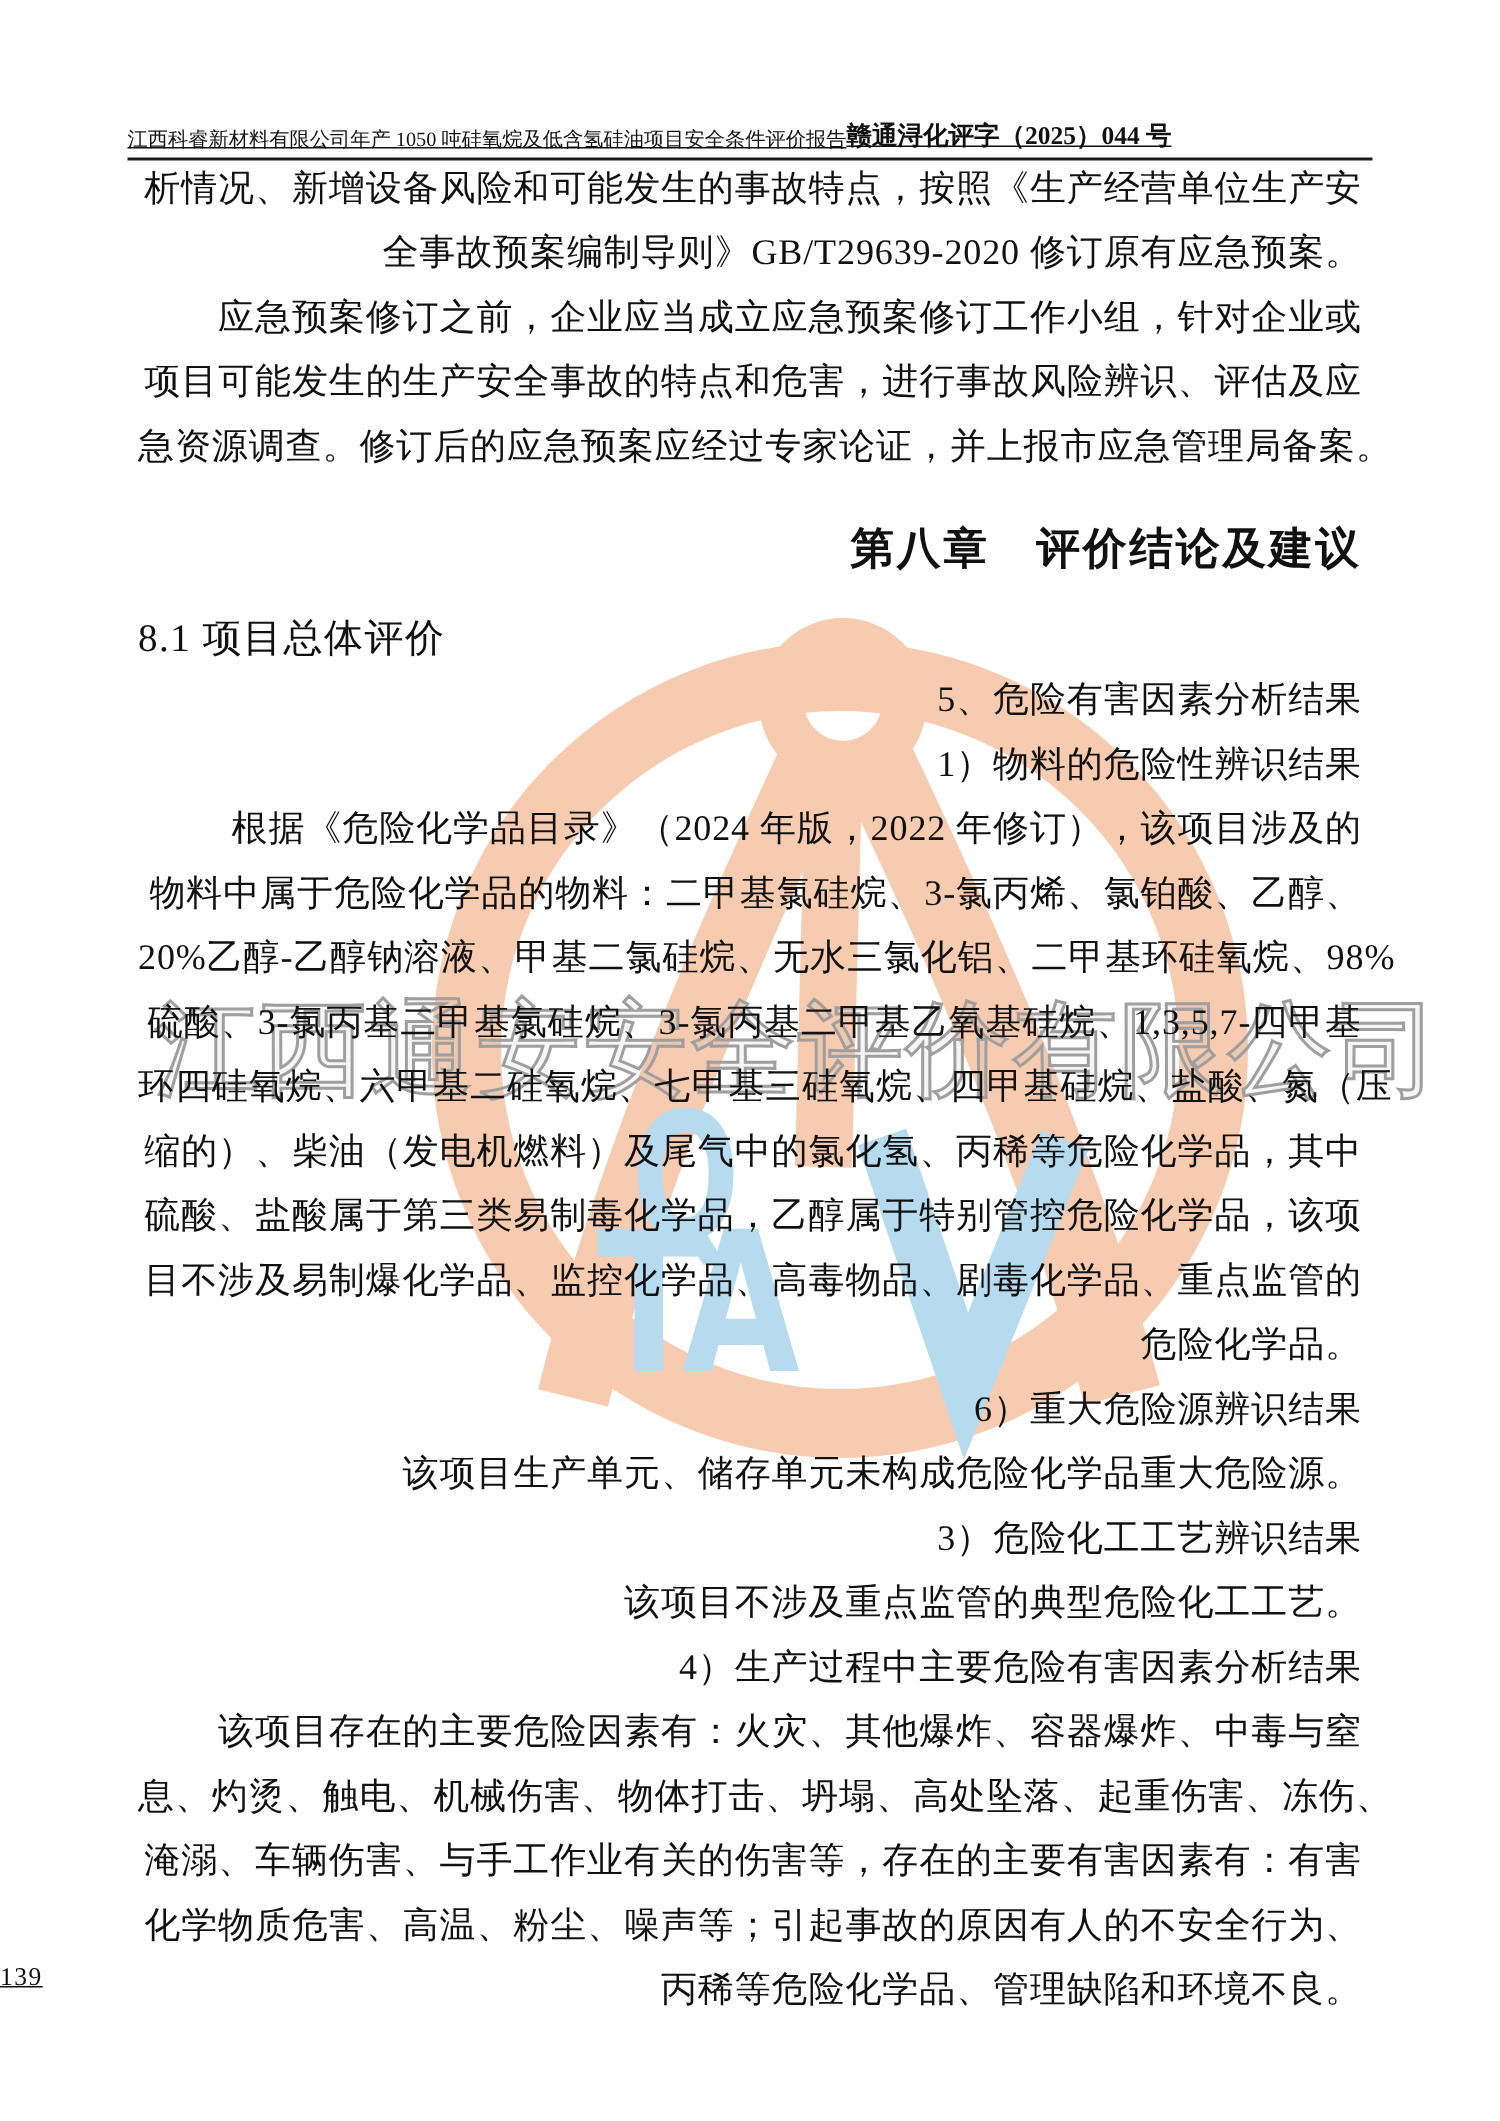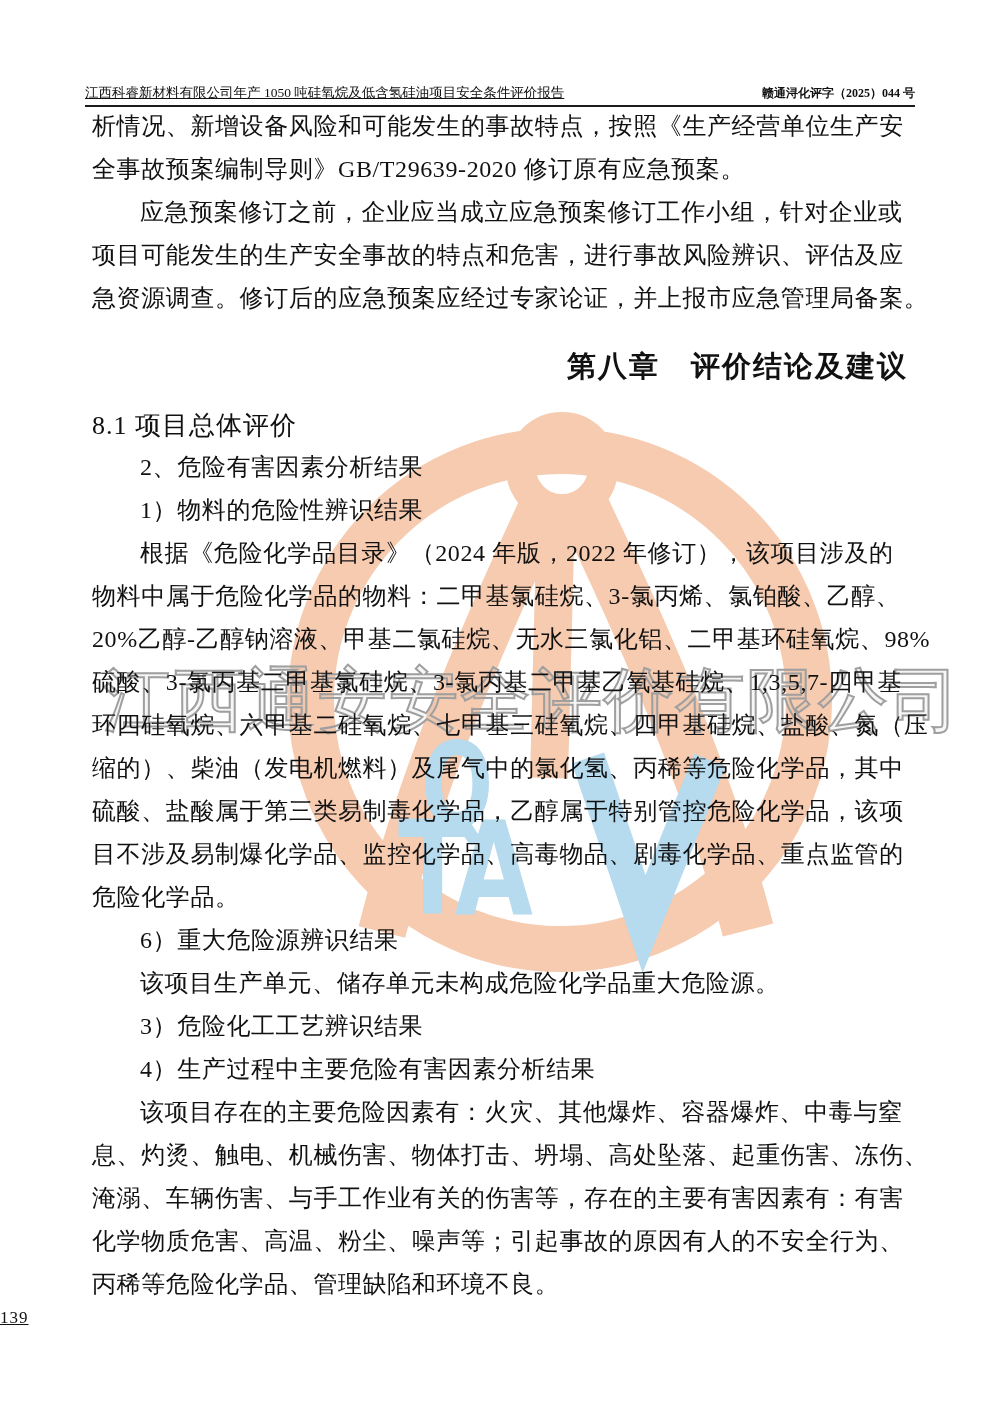--- a/index.html
+++ b/index.html
@@ -4,27 +4,27 @@
 <style>
   html,body{margin:0;padding:0;background:#e8e8e8;}
   .page{
     position:relative;width:1000px;height:1414px;margin:0 auto;background:#ffffff;
     overflow:hidden;font-family:"Liberation Serif","DejaVu Serif",serif;color:#111;
   }
   
   .header{
     position:absolute;left:85px;right:85px;top:79px;height:23px;
     border-bottom:2px solid #1c1c1c;
-    display:flex;justify-content:space-between;align-items:flex-end;padding-bottom:3px;
+    display:flex;justify-content:flex-start;align-items:flex-end;padding-bottom:3px;
   }
   .h-left{font-size:13.5px;text-decoration:underline;white-space:nowrap;}
-  .h-right{font-size:12px;font-weight:bold;white-space:nowrap;}
+  .h-right{font-size:17px;font-weight:bold;text-decoration:underline;white-space:nowrap;}
   
   .docbody{position:absolute;left:92px;top:105px;width:816px;z-index:2;}
-  .text-line{font-size:24px;line-height:43px;letter-spacing:0.6px;white-space:nowrap;}
+  .text-line{font-size:24px;line-height:43px;letter-spacing:0.6px;white-space:nowrap;text-align:right;}
   .indent{padding-left:48px;}
   .chapter-title{font-size:29px;font-weight:bold;text-align:right;line-height:52px;margin-top:20px;letter-spacing:2px;}
   .section-title{font-size:26px;font-weight:normal;line-height:40px;margin-top:14px;letter-spacing:1px;}
   .pagenum{position:absolute;left:0;right:0;top:1308px;text-align:left;font-size:17px;z-index:2;letter-spacing:1px;text-decoration:underline;}
   
   .watermark{position:absolute;inset:0;z-index:1;pointer-events:none;}
   .wm-svg{position:absolute;left:0;top:0;}
   .wm-q{
     position:absolute;left:421px;top:726px;font-family:"DejaVu Sans","Liberation Sans",sans-serif;
     font-weight:bold;font-size:118px;line-height:1;color:#b6daee;
@@ -70,34 +70,35 @@
   </div>
 
   <div class="docbody" id="doc-body">
       <div class="text-line">析情况、新增设备风险和可能发生的事故特点，按照《生产经营单位生产安</div>
       <div class="text-line">全事故预案编制导则》GB/T29639-2020 修订原有应急预案。</div>
       <div class="text-line indent">应急预案修订之前，企业应当成立应急预案修订工作小组，针对企业或</div>
       <div class="text-line">项目可能发生的生产安全事故的特点和危害，进行事故风险辨识、评估及应</div>
       <div class="text-line">急资源调查。修订后的应急预案应经过专家论证，并上报市应急管理局备案。</div>
       <div class="chapter-title">第八章　评价结论及建议</div>
       <div class="section-title">8.1 项目总体评价</div>
-      <div class="text-line indent">2、危险有害因素分析结果</div>
+      <div class="text-line indent">5、危险有害因素分析结果</div>
       <div class="text-line indent">1）物料的危险性辨识结果</div>
       <div class="text-line indent">根据《危险化学品目录》（2024 年版，2022 年修订），该项目涉及的</div>
       <div class="text-line">物料中属于危险化学品的物料：二甲基氯硅烷、3-氯丙烯、氯铂酸、乙醇、</div>
       <div class="text-line">20%乙醇-乙醇钠溶液、甲基二氯硅烷、无水三氯化铝、二甲基环硅氧烷、98%</div>
       <div class="text-line">硫酸、3-氯丙基二甲基氯硅烷、3-氯丙基二甲基乙氧基硅烷、1,3,5,7-四甲基</div>
       <div class="text-line">环四硅氧烷、六甲基二硅氧烷、七甲基三硅氧烷、四甲基硅烷、盐酸、氮（压</div>
       <div class="text-line">缩的）、柴油（发电机燃料）及尾气中的氯化氢、丙稀等危险化学品，其中</div>
       <div class="text-line">硫酸、盐酸属于第三类易制毒化学品，乙醇属于特别管控危险化学品，该项</div>
       <div class="text-line">目不涉及易制爆化学品、监控化学品、高毒物品、剧毒化学品、重点监管的</div>
       <div class="text-line">危险化学品。</div>
       <div class="text-line indent">6）重大危险源辨识结果</div>
       <div class="text-line indent">该项目生产单元、储存单元未构成危险化学品重大危险源。</div>
       <div class="text-line indent">3）危险化工工艺辨识结果</div>
+      <div class="text-line indent">该项目不涉及重点监管的典型危险化工工艺。</div>
       <div class="text-line indent">4）生产过程中主要危险有害因素分析结果</div>
       <div class="text-line indent">该项目存在的主要危险因素有：火灾、其他爆炸、容器爆炸、中毒与窒</div>
       <div class="text-line">息、灼烫、触电、机械伤害、物体打击、坍塌、高处坠落、起重伤害、冻伤、</div>
       <div class="text-line">淹溺、车辆伤害、与手工作业有关的伤害等，存在的主要有害因素有：有害</div>
       <div class="text-line">化学物质危害、高温、粉尘、噪声等；引起事故的原因有人的不安全行为、</div>
       <div class="text-line">丙稀等危险化学品、管理缺陷和环境不良。</div>
     </div>
 
   <div class="pagenum">139</div>
 

